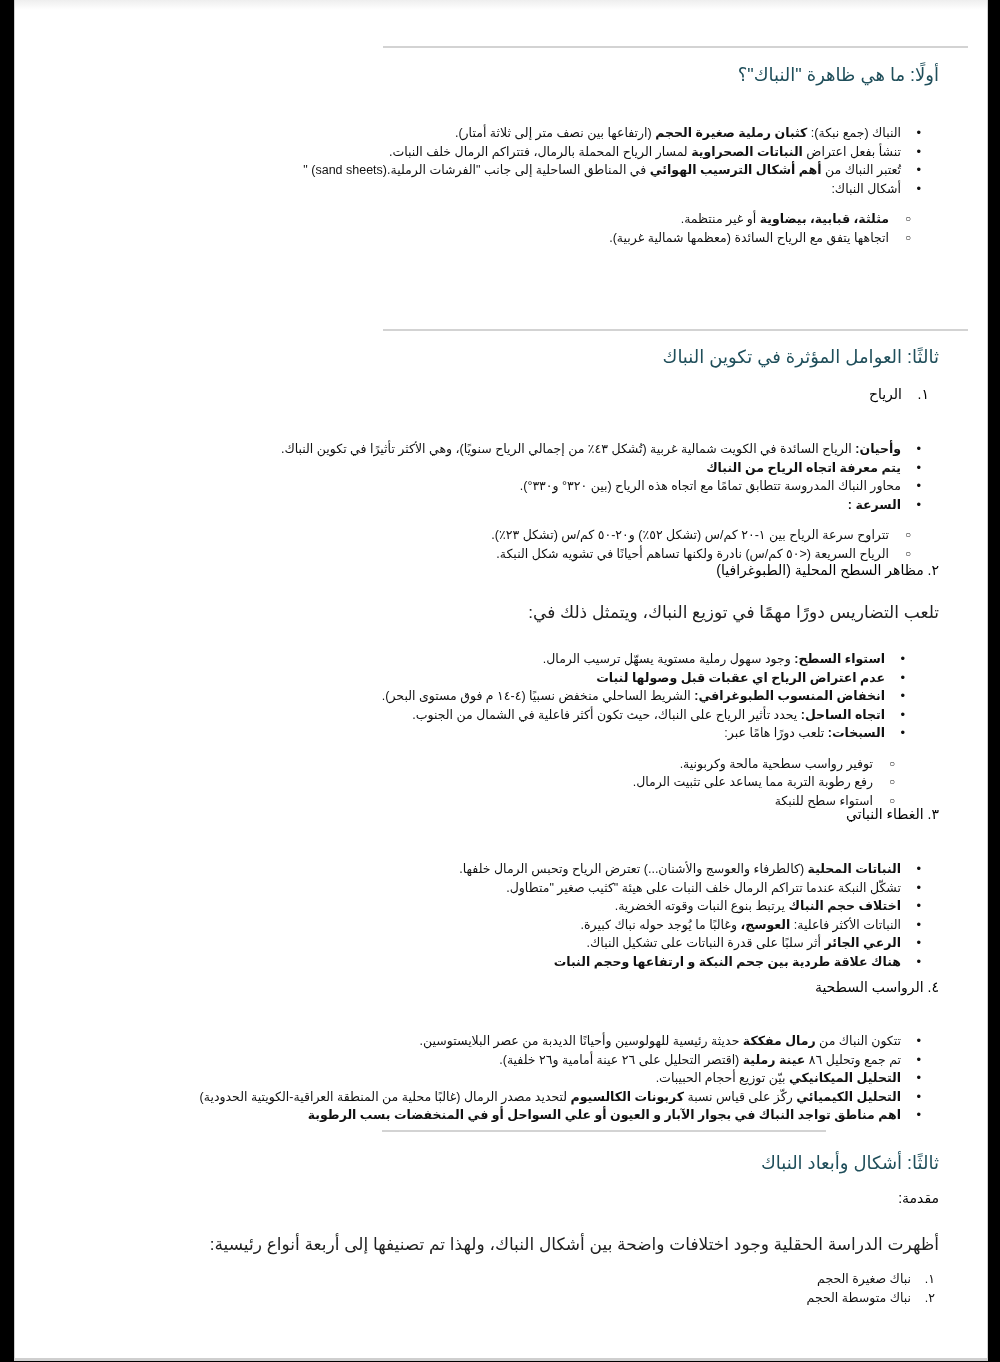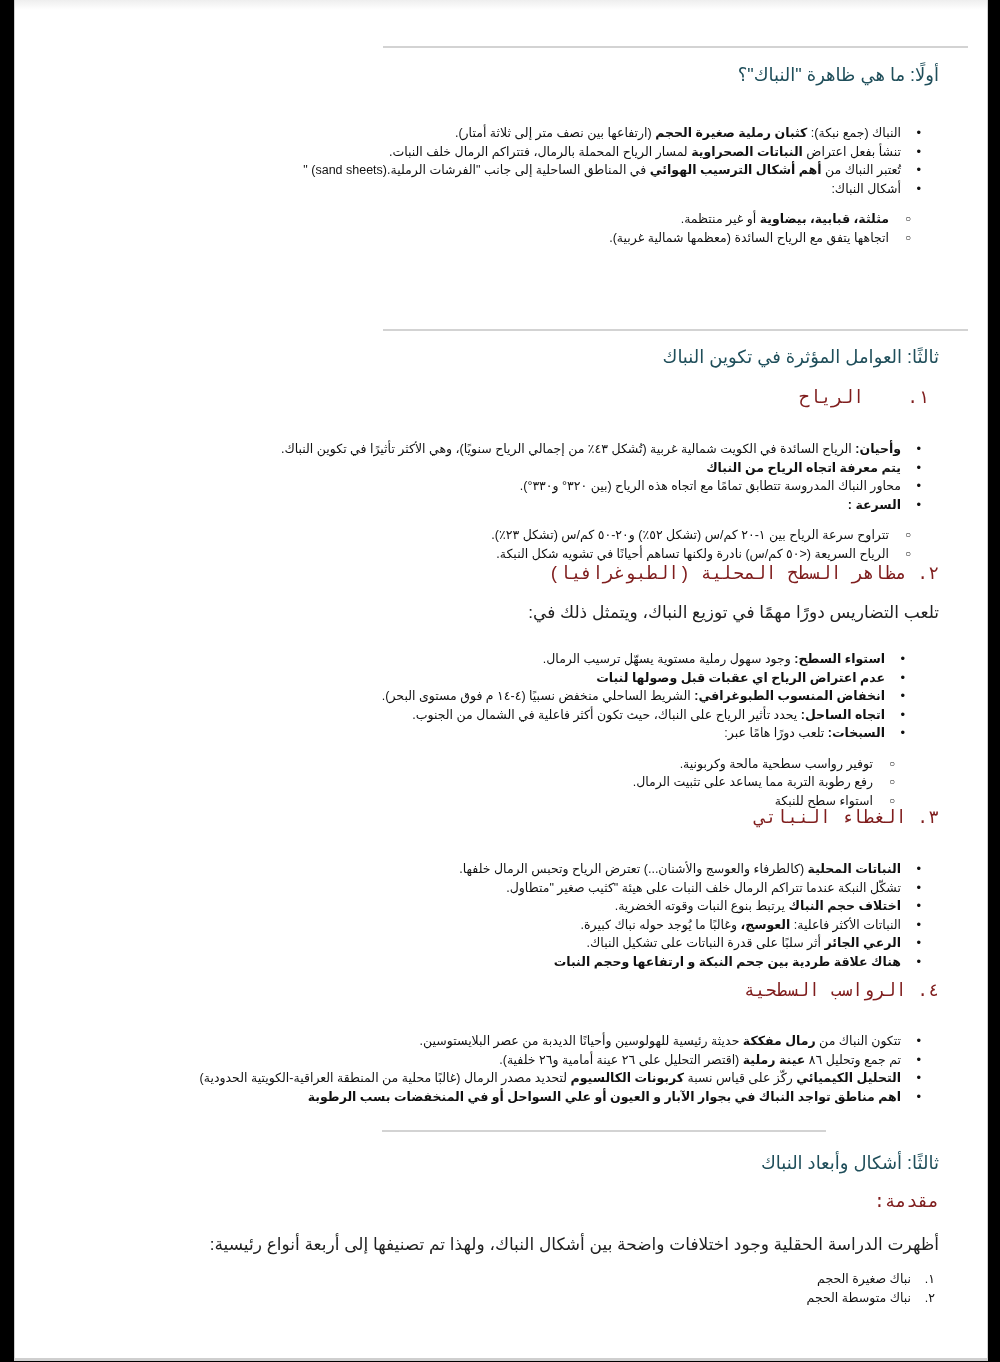--- a/index.html
+++ b/index.html
@@ -9,21 +9,21 @@
     }
     .page {
       position: absolute; left: 14px; top: 0; width: 972px; height: 1358px; background: #fff;
       border-left: 1px solid #cfcfcf; border-right: 1px solid #cfcfcf; border-bottom: 3px solid #cfcfcf;
     }
     .topshade { position: absolute; left: 0; right: 0; top: 0; height: 10px; background: linear-gradient(#eee, #fff); }
     .abs { position: absolute; }
     .rule { position: absolute; height: 2px; background: #d3d3d3; }
     .rtl { direction: rtl; unicode-bidi: embed; text-align: right; white-space: nowrap; }
     .h1 { font-size: 18px; color: #1f4e5a; }
-    .h3 { font-size: 18px; color: #7f1d1d; font-family: Liberation Mono, monospace; }
+    .h3 { font-size: 14px; color: #000000; }
     .line { font-size: 12.5px; line-height: 18.5px; }
     .small { font-size: 17px; color: #222; }
     ul.b { list-style: none; margin: 12px; padding: 0; }
     ul.b li { position: relative; padding-right: 26px; }
     ul.b li::before { content: "\2022"; position: absolute; right: 6px; top: 0; font-size: 13px; }
     ul.c { list-style: none; margin: 0; padding: 0; }
     ul.c li { position: relative; padding-right: 26px; }
     ul.c li::before { content: "\25CB"; position: absolute; right: 4px; top: 0; font-size: 10px; }
     ol.n { list-style: none; margin: 0; padding: 0; }
     ol.n li { position: relative; padding-right: 28px; }
@@ -100,20 +100,21 @@
       <li><b>الرعي الجائر</b><span> أثر سلبًا على قدرة النباتات على تشكيل النباك.</span></li>
       <li><b>هناك علاقة طردية بين جحم النبكة و ارتفاعها وحجم النبات</b></li>
     </ul>
   </div>
 
   <div class="abs rtl h3" style="right:48px; top:979px;">٤. الرواسب السطحية</div>
   <div class="abs rtl line" style="right:48px; top:1020px; width:760px;">
     <ul class="b">
       <li><span>تتكون النباك من </span><b>رمال مفككة</b><span> حديثة رئيسية للهولوسين وأحيانًا الديدبة من عصر البلايستوسين.</span></li>
       <li><span>تم جمع وتحليل ٨٦ </span><b>عينة رملية</b><span> (اقتصر التحليل على ٢٦ عينة أمامية و٢٦ خلفية).</span></li>
+      <li><b>التحليل الميكانيكي</b><span> بيّن توزيع أحجام الحبيبات.</span></li>
       <li><b>التحليل الكيميائي</b><span> ركّز على قياس نسبة </span><b>كربونات الكالسيوم</b><span> لتحديد مصدر الرمال (غالبًا محلية من المنطقة العراقية-الكويتية الحدودية)</span></li>
       <li><b>اهم مناطق تواجد النباك في بجوار الآبار و العيون أو علي السواحل أو في المنخفضات  بسب الرطوبة</b></li>
     </ul>
   </div>
 
   <div class="rule" style="left:367px; width:444px; top:1130px;"></div>
   <div class="abs rtl h1" style="right:48px; top:1152px;">ثالثًا: أشكال وأبعاد النباك</div>
   <div class="abs rtl h3" style="right:48px; top:1190px;">مقدمة:</div>
   <div class="abs rtl small" style="right:48px; top:1234px;">أظهرت الدراسة الحقلية وجود اختلافات واضحة بين أشكال النباك، ولهذا تم تصنيفها إلى أربعة أنواع رئيسية:</div>
 

